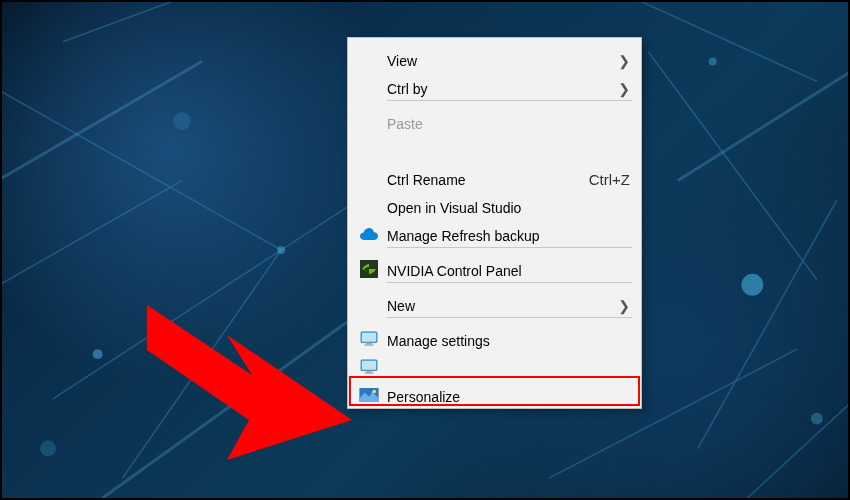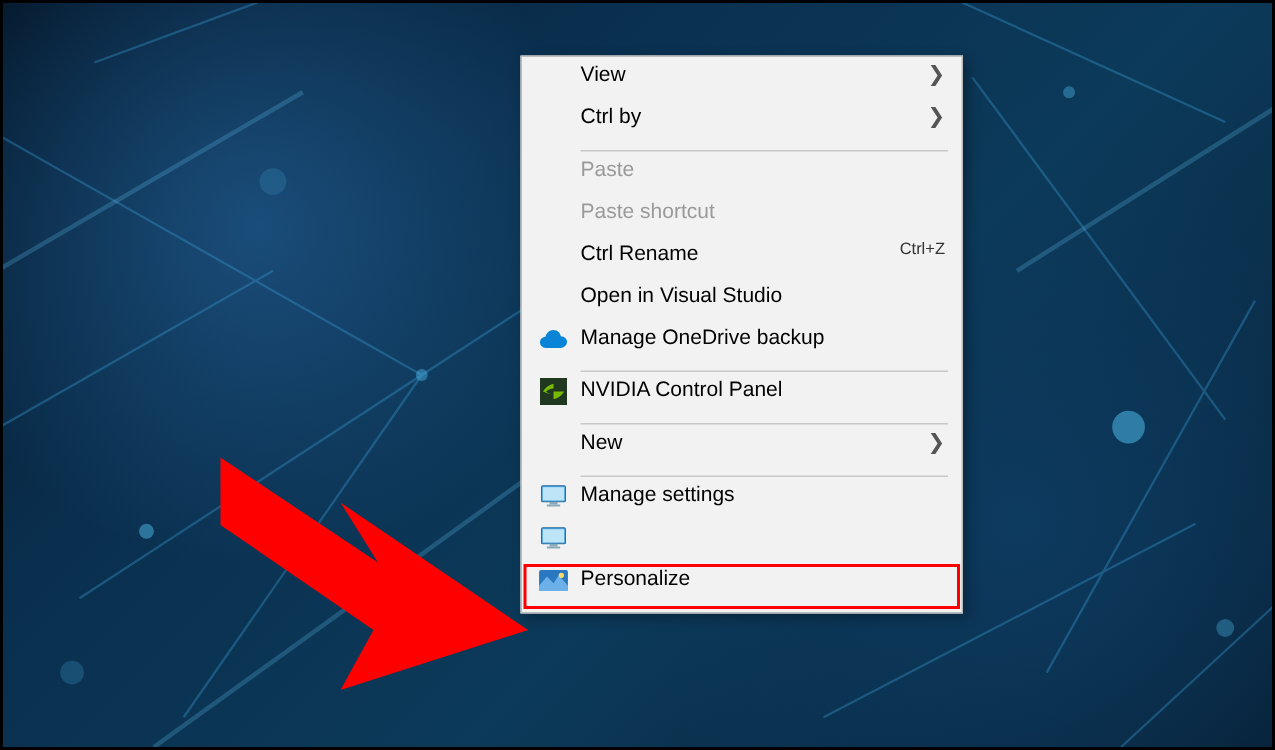--- a/index.html
+++ b/index.html
@@ -26,37 +26,37 @@
   left: 345px;
   top: 35px;
   width: 295px;
   background: #f2f2f2;
   border: 1px solid #bdbdbd;
   box-shadow: 3px 3px 8px rgba(0,0,0,0.3);
   padding: 3px 1px;
 }
 .menu-item {
   display: flex;
-  align-items: flex-start;
+  align-items: flex-end;
   height: 28px;
   padding: 0 10px 0 8px;
   cursor: default;
   position: relative;
 }
 .menu-item.disabled { color: #9a9a9a; }
 .menu-item .icon-slot {
   width: 24px;
   height: 20px;
   display: flex;
   align-items: center;
   justify-content: center;
   margin-right: 6px;
 }
 .menu-item .label { flex: 1; }
-.menu-item .shortcut { color: #333; font-size: 11px; }
+.menu-item .shortcut { color: #333; font-size: 15px; }
 .menu-item .chevron {
   font-size: 14px;
   color: #555;
   font-weight: 300;
 }
 .divider {
   height: 1px;
   background: #c8c8c8;
   margin: 3px 8px 3px 38px;
 }
@@ -132,41 +132,40 @@
 
   <div class="divider"></div>
 
   <div class="menu-item disabled">
     <span class="icon-slot"></span>
     <span class="label">Paste</span>
   </div>
 
   <div class="menu-item disabled">
     <span class="icon-slot"></span>
-    <span class="label">Paste shortcut</span>
   </div>
 
   <div class="menu-item">
     <span class="icon-slot"></span>
     <span class="label">Ctrl Rename</span>
     <span class="shortcut">Ctrl+Z</span>
   </div>
 
   <div class="menu-item">
     <span class="icon-slot"></span>
     <span class="label">Open in Visual Studio</span>
   </div>
 
   <div class="menu-item">
     <span class="icon-slot">
       <svg class="icon-cloud" viewBox="0 0 24 16">
         <path fill="#0a84d6" d="M6 16c-3 0-6-2-6-5s2.5-5 5-5c.5-3 3-6 7-6 3.5 0 6 2.5 6.5 5.5 3 .2 5.5 2 5.5 5s-2.5 5.5-6 5.5H6z"></path>
       </svg>
     </span>
-    <span class="label">Manage OneDrive backup</span>
+    <span class="label">Manage Refresh backup</span>
   </div>
 
   <div class="divider"></div>
 
   <div class="menu-item">
     <span class="icon-slot">
       <span class="icon-nvidia">
         <svg width="14" height="10" viewBox="0 0 14 10">
           <path fill="#76b900" d="M0 5c2.5-4 6-5 7-5v3C5 3 3 4 2 5c1 1 3 2 5 2V5c2 0 5 0 7 0-2 4-6 5-7 5V7c-2 0-5-1-7-2z"></path>
         </svg>

